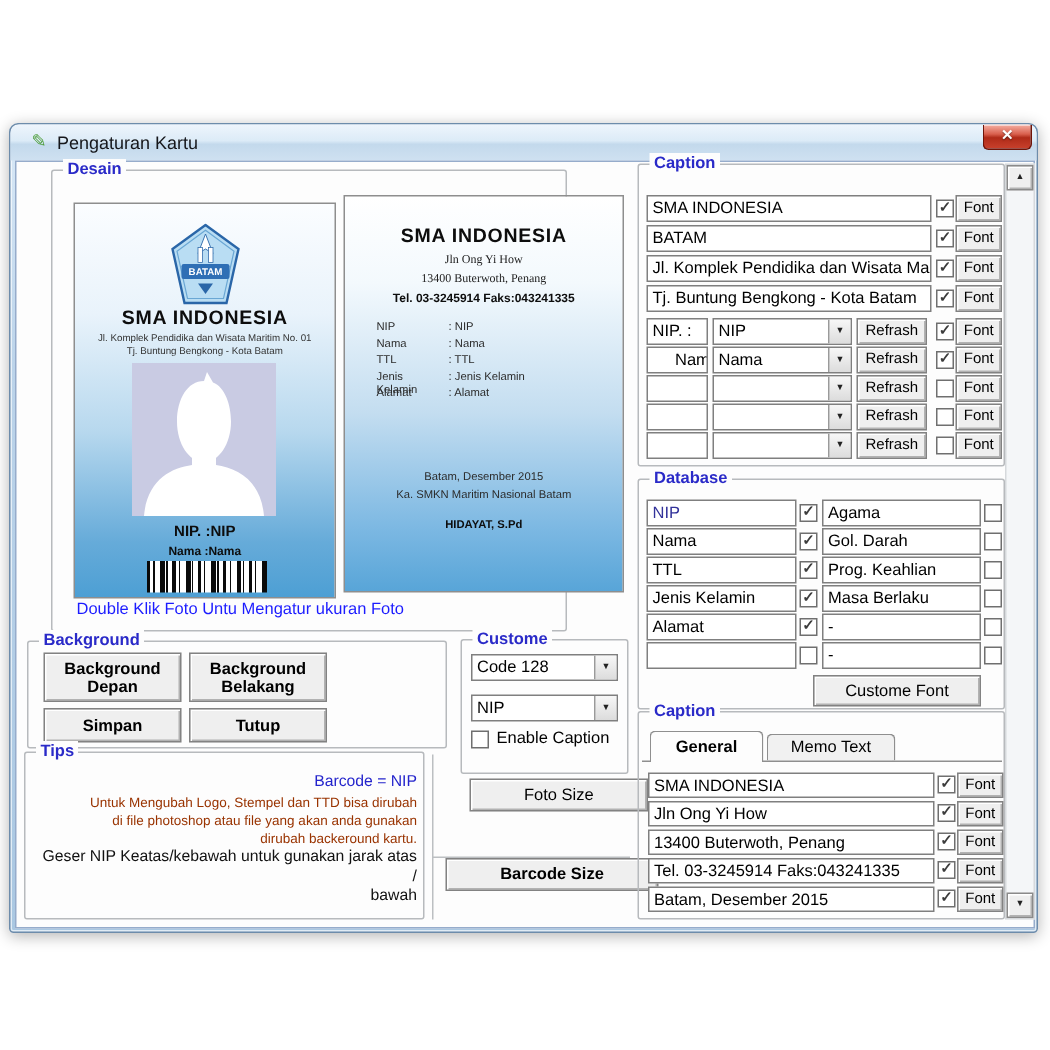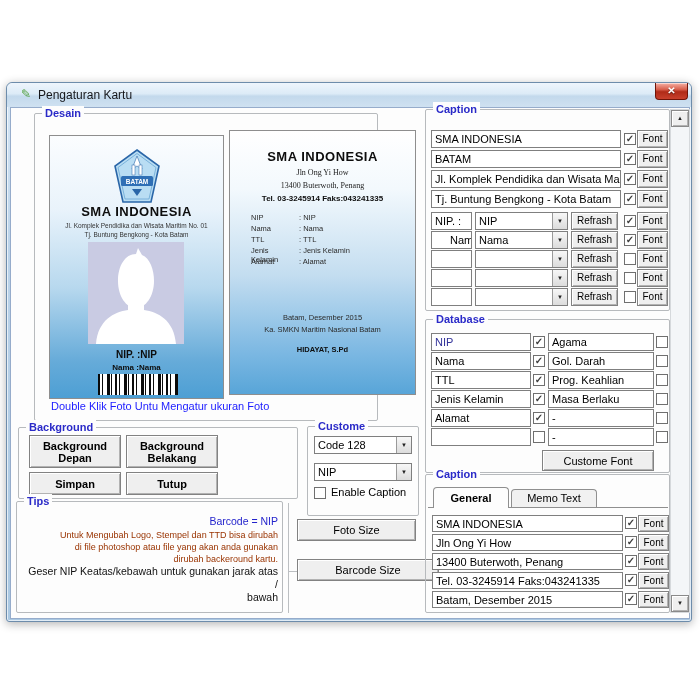--- a/index.html
+++ b/index.html
@@ -290,22 +290,22 @@
       <div class="tip maroon">Untuk Mengubah Logo, Stempel dan TTD bisa dirubah</div>
       <div class="tip maroon">di file photoshop atau file yang akan anda gunakan</div>
       <div class="tip maroon">dirubah backeround kartu.</div>
       <div class="tip black">Geser NIP Keatas/kebawah untuk gunakan jarak atas /</div>
       <div class="tip black">bawah</div>
     </div>
   </div>
 
   <div class="line" style="left:281px;top:420px;width:1px;height:110px;"></div>
   <div class="line" style="left:281px;top:488px;width:132px;height:1px;"></div>
-  <div class="btn" style="left:290px;top:436px;width:119px;height:22px;">Foto Size</div>
-  <div class="btn" style="left:290px;top:476px;width:142px;height:22px;">Barcode Size</div>
+  <div class="btn" style="left:306px;top:436px;width:119px;height:22px;">Foto Size</div>
+  <div class="btn" style="left:290px;top:489px;width:142px;height:22px;font-weight:bold;">Barcode Size</div>
 
   <div class="group" style="left:418px;top:391px;width:245px;height:139px;">
     <span class="glabel">Caption</span>
     <div class="tabline" style="left:2px;top:32px;width:240px;"></div>
     <div class="tab active" style="left:7px;top:12px;width:76px;height:21px;line-height:20px;">General</div>
     <div class="tab inactive" style="left:85px;top:14px;width:86px;height:18px;line-height:17px;">Memo Text</div>
 
     <div class="input" style="left:6px;top:40px;width:191px;height:17px;">SMA INDONESIA</div>
     <div class="cb checked" style="left:199px;top:42px;"></div>
     <div class="btn" style="left:212px;top:40px;width:31px;height:17px;font-size:10px;">Font</div>

